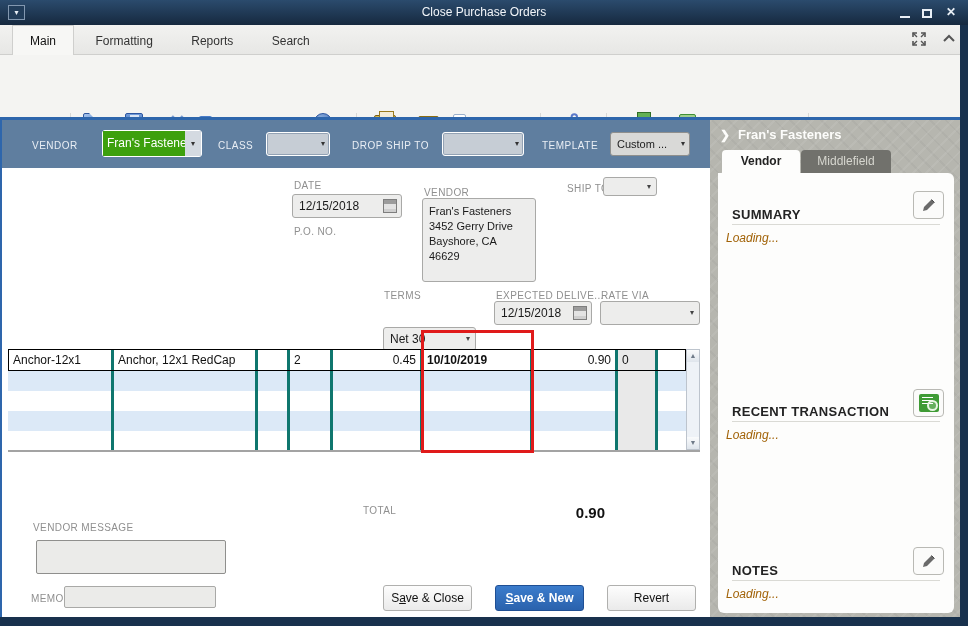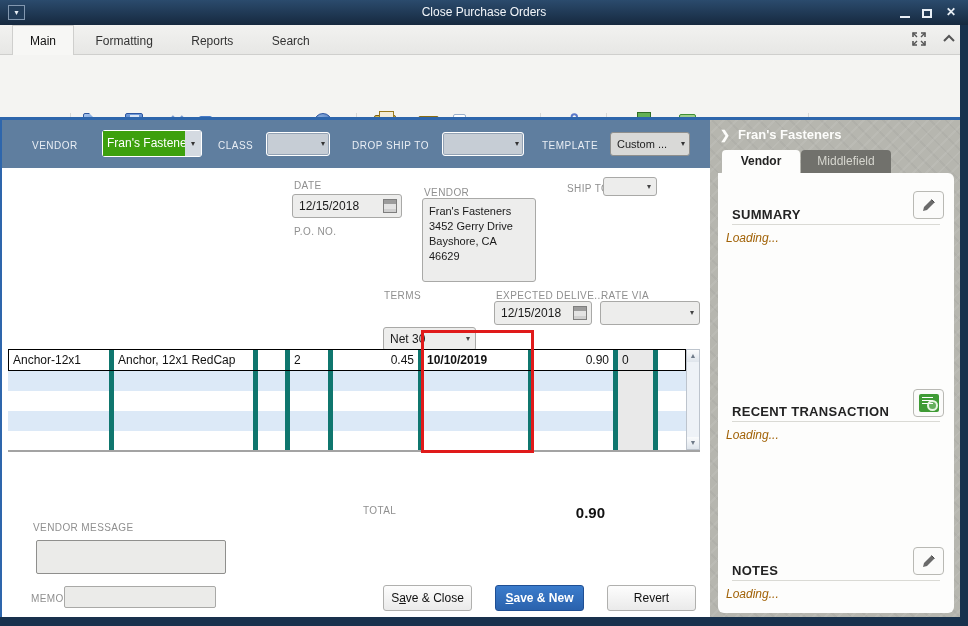--- a/index.html
+++ b/index.html
@@ -83,21 +83,21 @@
   .f-input { position:absolute; background:#ededec; border:1px solid #a9a9a7; border-radius:3px; font-size:12px; color:#1a1a1a; line-height:22px; padding-left:6px; }
   .cal-icon { position:absolute; right:4px; top:4px; width:14px; height:14px; border:1px solid #7e7e7e; background:linear-gradient(#9c9c9c 0 4px, #e3e3e3 4px); box-shadow:inset 0 -3px 0 #cfcfcf; }
   .addr-box { position:absolute; background:#ededec; border:1px solid #a9a9a7; border-radius:3px; font-size:11px; color:#1a1a1a; padding:5px 6px; line-height:15px; }
   .dd-arrow { position:absolute; right:5px; top:0; font-size:8px; color:#444; }
 
   
   .tbl-header { left:8px; top:331px; width:678px; height:18px; display:flex; background:#fff; }
   .th { font-size:10px; color:#909090; letter-spacing:.4px; line-height:18px; padding-left:7px; white-space:nowrap; overflow:hidden; }
   .th + .th { border-left:1px dotted #b0b0b0; }
   .trow { position:absolute; left:8px; display:flex; width:678px; height:20px; }
-  .td { font-size:12px; color:#111; line-height:19px; padding:0 4px; white-space:nowrap; overflow:hidden; border-right:5px solid #0f766e; }
+  .td { font-size:12px; color:#111; line-height:19px; padding:0 4px; white-space:nowrap; overflow:hidden; border-right:3px solid #0f766e; }
   .td.right { text-align:right; }
   .td.gray { background:#e9e9e9; }
   .row-active { border:1px solid #000; height:22px; background:#fff; }
   .row-active .td { line-height:20px; }
   .row-blue { background:#dce9f7; }
   .row-white { background:#fff; }
   .tbl-bottom { left:8px; top:450px; width:692px; height:2px; background:#a3a3a3; }
   .vscroll { left:686px; top:349px; width:14px; height:101px; background:#eef2f7; border:1px solid #bdc4cd; }
   .vs-arrow { position:absolute; left:0; width:12px; height:12px; font-size:7px; color:#6f7a88; text-align:center; line-height:12px; background:linear-gradient(#fafbfc,#dfe5ec); }
   .red-box { left:421px; top:330px; width:113px; height:123px; border:3px solid #e01a1a; pointer-events:none; z-index:6; }

